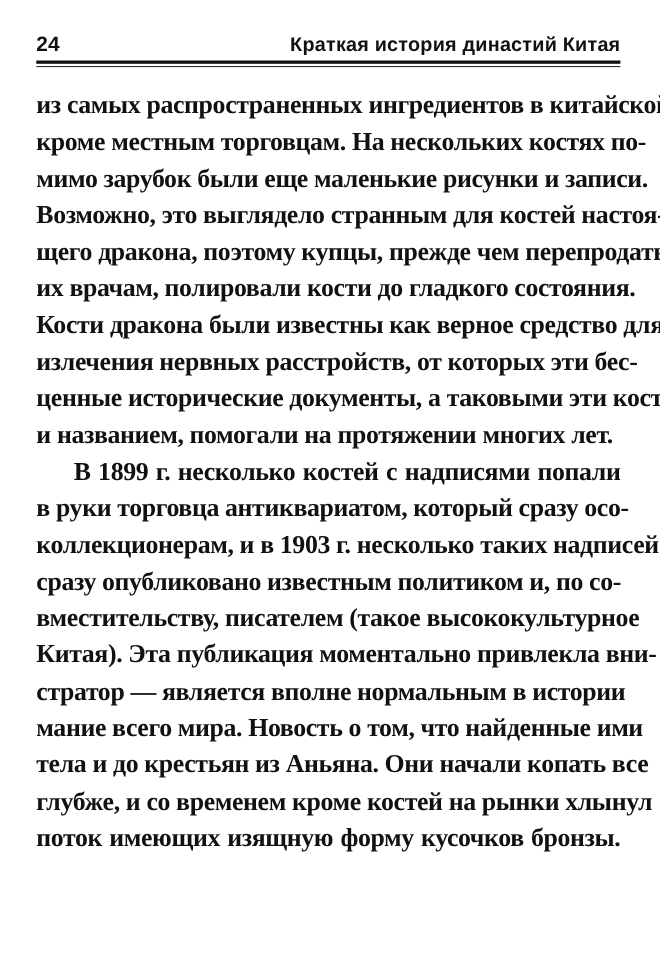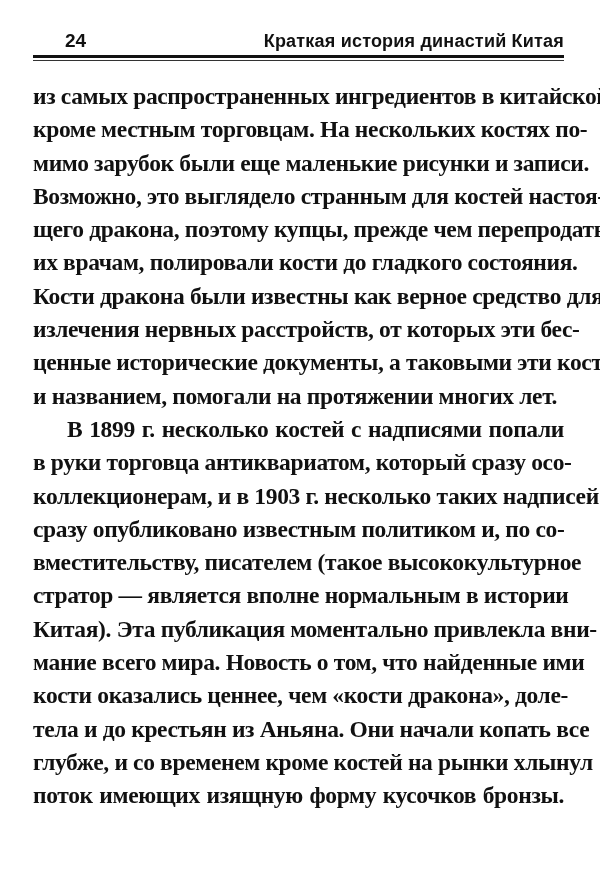--- a/index.html
+++ b/index.html
@@ -29,21 +29,20 @@
       height: 24px;
       display: flex;
       justify-content: space-between;
       align-items: baseline;
     }
     .page-number {
       font-family: "Liberation Sans", "DejaVu Sans", sans-serif;
       font-weight: bold;
       font-size: 19px;
       letter-spacing: 0px;
-      margin-left: 32px;
     }
     .running-title {
       font-family: "Liberation Sans", "DejaVu Sans", sans-serif;
       font-weight: bold;
       font-size: 18px;
       letter-spacing: 0.2px;
     }
     .rule-thick {
       position: absolute;
       top: 55px;
@@ -105,21 +104,20 @@
       <span class="line">их врачам, полировали кости до гладкого состояния.</span>
       <span class="line">Кости дракона были известны как верное средство для</span>
       <span class="line">излечения нервных расстройств, от которых эти бес-</span>
       <span class="line">ценные исторические документы, а таковыми эти кости</span>
       <span class="line last">и названием, помогали на протяжении многих лет.</span>
       <span class="line indent">В 1899 г. несколько костей с надписями попали</span>
       <span class="line">в руки торговца антиквариатом, который сразу осо-</span>
       <span class="line">коллекционерам, и в 1903 г. несколько таких надписей</span>
       <span class="line">сразу опубликовано известным политиком и, по со-</span>
       <span class="line">вместительству, писателем (такое высококультурное</span>
+      <span class="line">Китая). Эта публикация моментально привлекла вни-</span>
       <span class="line">стратор — является вполне нормальным в истории</span>
-      <span class="line">Китая). Эта публикация моментально привлекла вни-</span>
       <span class="line">мание всего мира. Новость о том, что найденные ими</span>
-      <span class="line">кости оказались ценнее, чем «кости дракона», доле-</span>
       <span class="line">тела и до крестьян из Аньяна. Они начали копать все</span>
       <span class="line">глубже, и со временем кроме костей на рынки хлынул</span>
       <span class="line">поток имеющих изящную форму кусочков бронзы.</span>
     </div>
 </div>
 
 </body></html>

